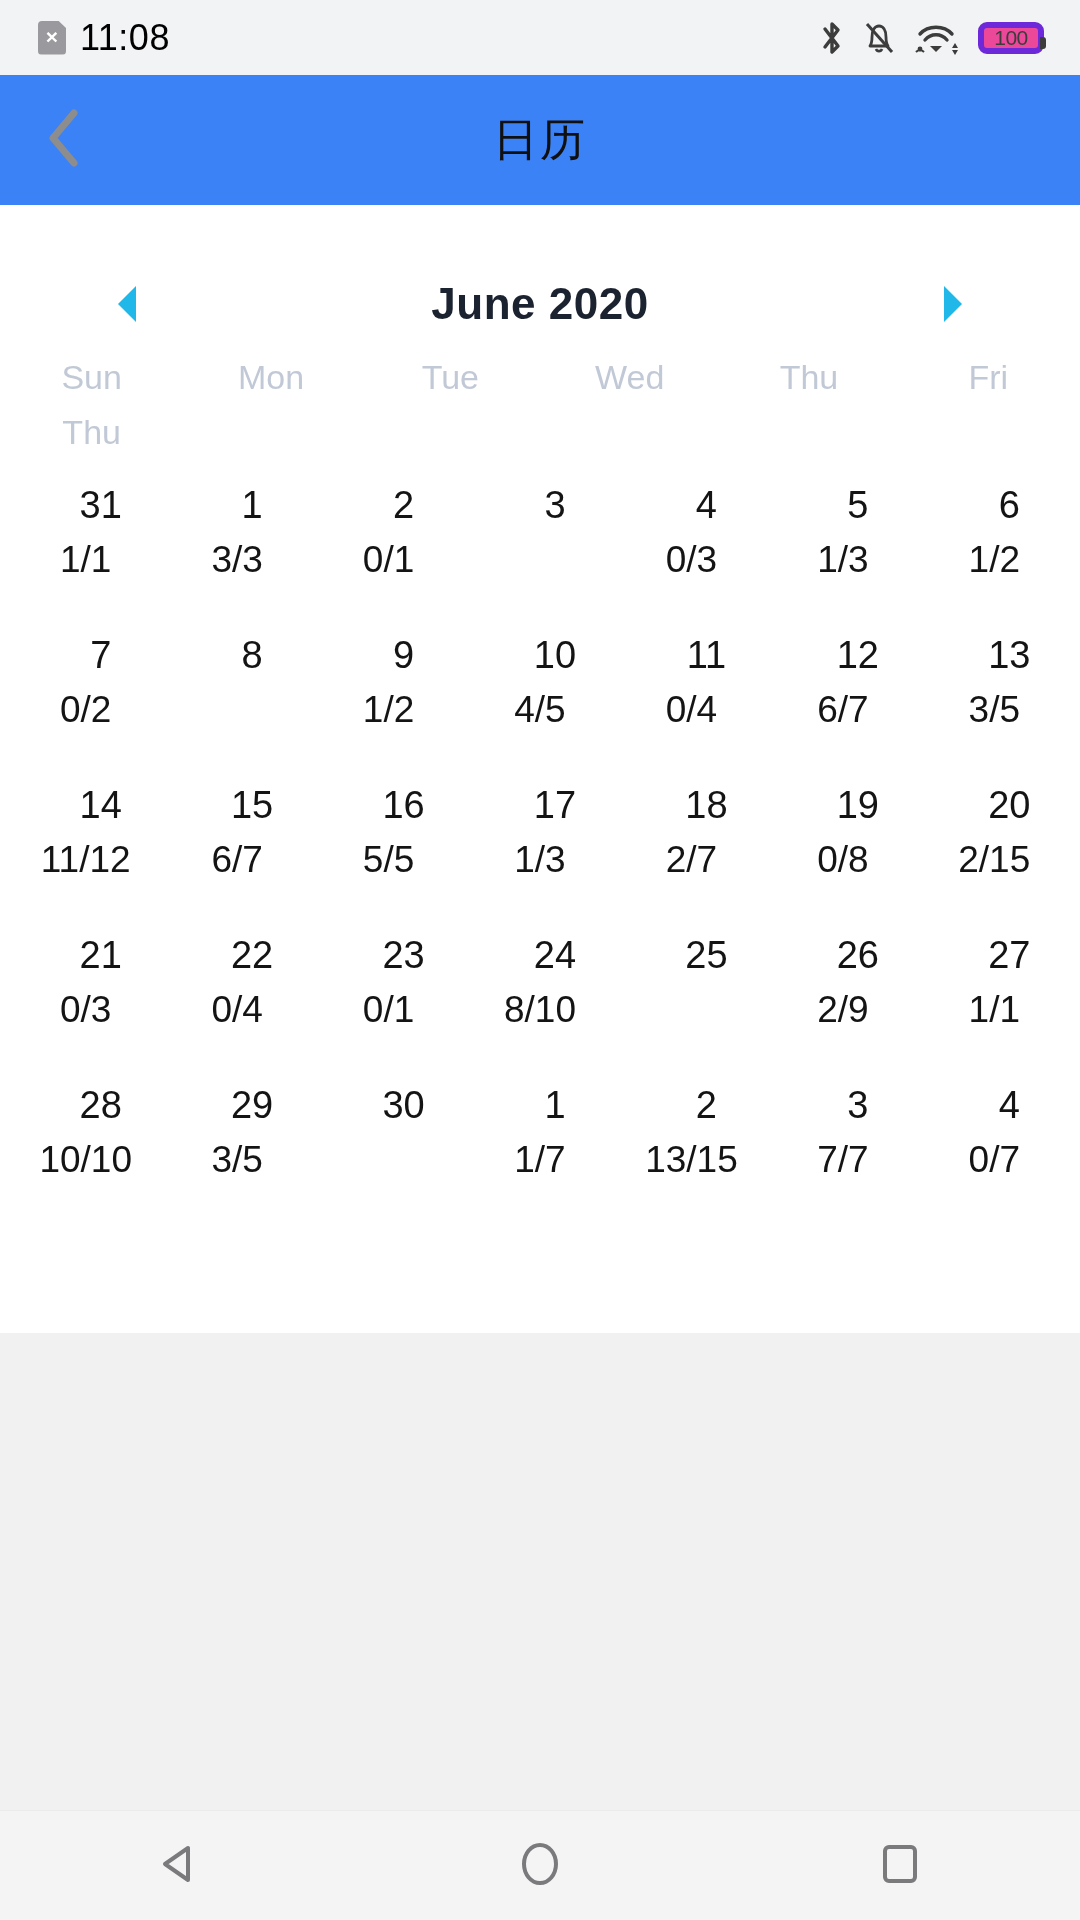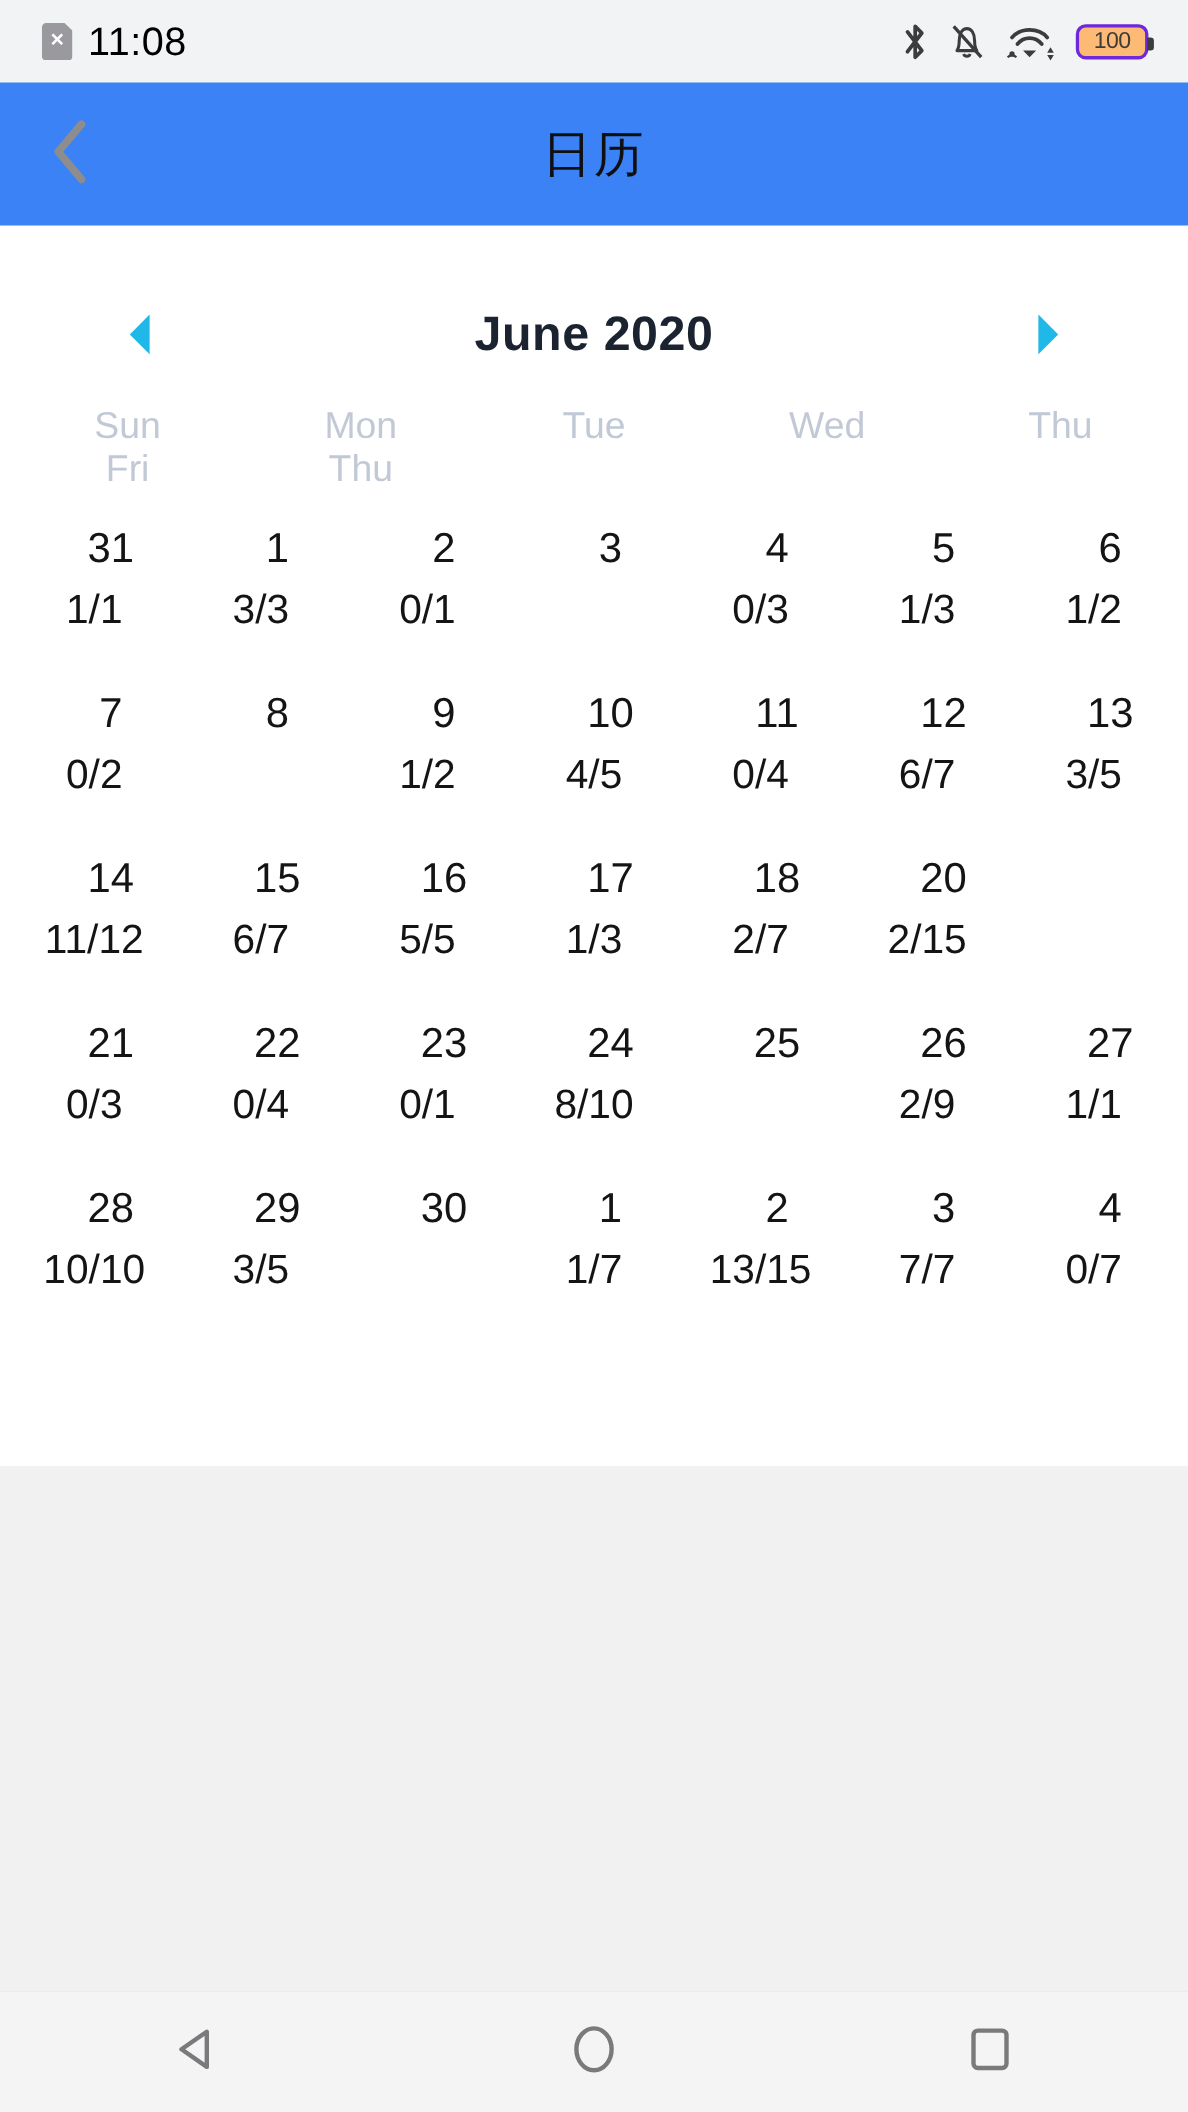--- a/index.html
+++ b/index.html
@@ -38,23 +38,23 @@
     color:#ffffff; font-size:21px; line-height:1; font-weight:700;
     transform:translateY(-1px);
   }
   .status-time {
     font-size:36px; color:#000000; letter-spacing:0.5px;
     font-family:"Liberation Sans","DejaVu Sans",sans-serif;
   }
   .status-right svg { display:block; }
   .battery {
     width:66px; height:32px;
-    border:3px solid #6d28d9;
+    border:6px solid #6d28d9;
     border-radius:9px;
-    background:#fdba74;
+    background:#ec4899;
     display:flex; align-items:center; justify-content:center;
     position:relative;
   }
   .battery::after {
     content:""; position:absolute; right:-8px; top:9px;
     width:6px; height:12px; background:#3c3c3c;
     border-radius:0 3px 3px 0;
   }
   .battery-text { font-size:21px; color:#3c3c3c; letter-spacing:-0.5px; }
 
@@ -107,23 +107,23 @@
     border-bottom:18px solid transparent;
     border-left:18px solid #20b8e8;
   }
   #month-label {
     flex:1; text-align:center;
     font-size:44px; color:#1c2330; font-weight:700;
     letter-spacing:0.5px;
   }
 
   #weekday-row {
-    display:grid; grid-template-columns:repeat(5,1fr);
+    display:grid; grid-template-columns:repeat(6,1fr);
     padding:0 10px;
-    margin-top:10px;
+    gap:16px;
   }
   .weekday {
     text-align:center;
     font-size:34px; color:#c2c9d6; font-weight:400;
   }
 
   #weeks { padding:0 10px; margin-top:24px; }
   .week-row {
     display:grid; grid-template-columns:repeat(7,1fr);
     height:150px;
@@ -316,20 +316,24 @@
         </div>
         <div class="day-cell">
           <span class="day-num">17</span>
           <span class="day-count">1/3</span>
         </div>
         <div class="day-cell">
           <span class="day-num">18</span>
           <span class="day-count">2/7</span>
         </div>
         <div class="day-cell">
+          <span class="day-num">19</span>
+          <span class="day-count">0/8</span>
+        </div>
+        <div class="day-cell">
           <span class="day-num">20</span>
           <span class="day-count">2/15</span>
         </div>
       </div>
 
       <div class="week-row">
         <div class="day-cell">
           <span class="day-num">21</span>
           <span class="day-count">0/3</span>
         </div>

